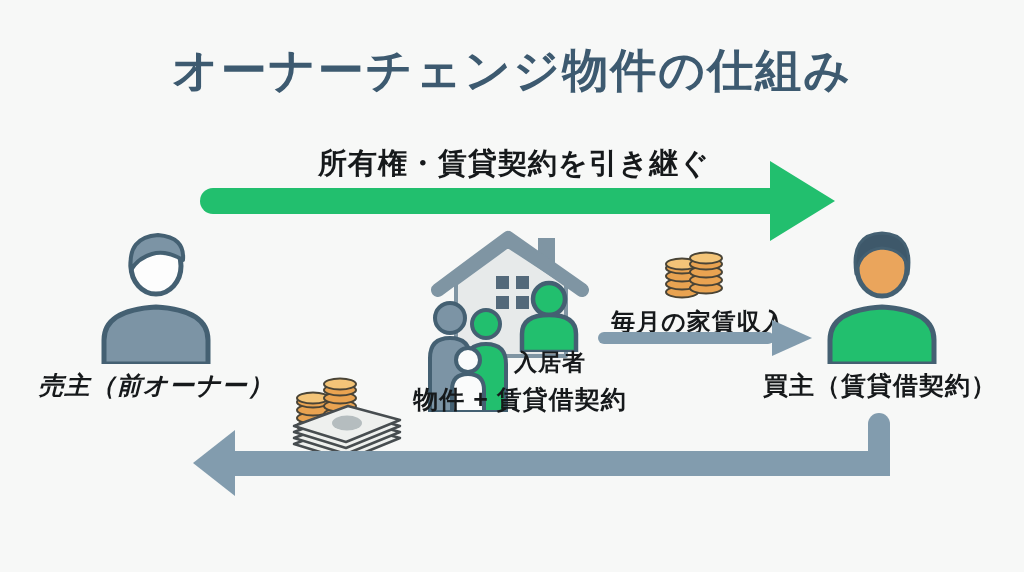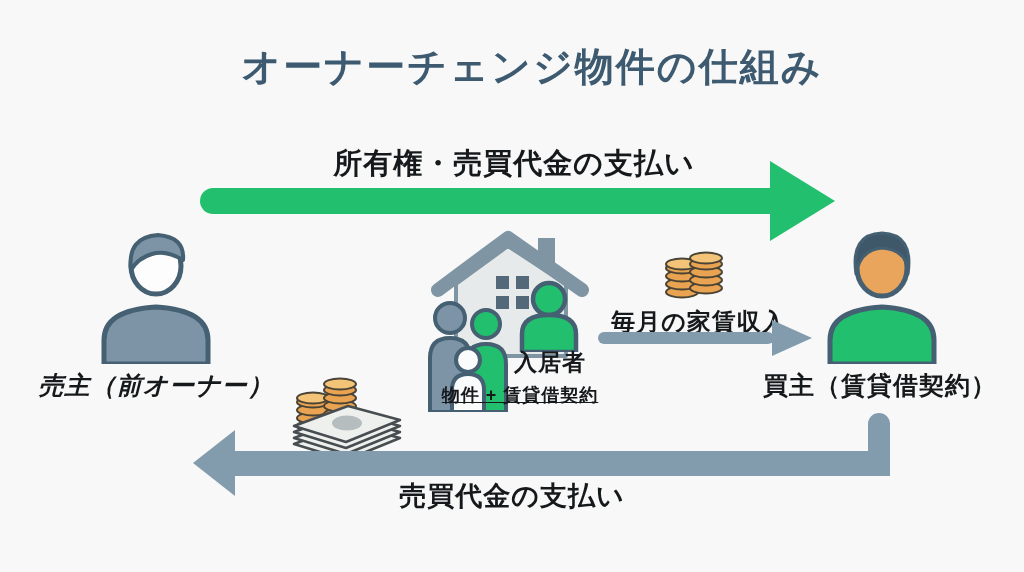--- a/index.html
+++ b/index.html
@@ -13,41 +13,41 @@
   .abs{position:absolute;}
   .label{
     position:absolute;
     transform:translateX(-50%);
     white-space:nowrap;
     color:var(--text,#16191b);
     font-weight:800;
     letter-spacing:1px;
   }
   .title{
-    left:532px;top:40px;
-    font-size:39px;
+    left:512px;top:40px;
+    font-size:46px;
     color:var(--title,#3d5a70);
     letter-spacing:2px;
   }
   .transfer-label{left:514px;top:144px;font-size:29px;}
   .seller-label{left:156px;top:369px;font-size:25px;font-style:italic;}
   .buyer-label{left:880px;top:369px;font-size:25px;}
   .tenants-label{left:550px;top:347px;font-size:23px;}
-  .property-label{left:520px;top:383px;font-size:18px;text-decoration:underline;}
+  .property-label{left:520px;top:383px;font-size:25px;}
   .rent-label{left:699px;top:306px;font-size:24px;}
   .payment-label{left:512px;top:478px;font-size:27px;}
 </style>
 </head>
 <body>
 
 <div class="stage">
 
   <div class="label title">オーナーチェンジ物件の仕組み</div>
 
-  <div class="label transfer-label">所有権・売買代金の支払い</div>
+  <div class="label transfer-label">所有権・賃貸契約を引き継ぐ</div>
   <svg class="abs" style="left:195px;top:158px" width="650" height="92" viewBox="0 0 650 92">
     <rect x="5" y="30" width="585" height="26" rx="13" style="fill:var(--green)"></rect>
     <polygon points="575,3 640,43 575,83" style="fill:var(--green)"></polygon>
   </svg>
 
   <svg class="abs" style="left:94px;top:224px" width="124" height="140" viewBox="0 0 124 140">
     <path d="M10,140 V116 Q10,86 62,83 Q114,86 114,116 V140 Z" style="fill:var(--person-gray);stroke:var(--outline)" stroke-width="5" stroke-linejoin="round"></path>
     <ellipse cx="62" cy="42" rx="25" ry="28" style="fill:var(--face);stroke:var(--outline)" stroke-width="5"></ellipse>
     <path d="M37,46 Q33,13 64,11 Q91,13 89,36 Q72,26 58,30 Q44,34 37,46 Z" style="fill:var(--person-gray);stroke:var(--outline)" stroke-width="4" stroke-linejoin="round"></path>
   </svg>
@@ -130,15 +130,14 @@
       <path d="M8,64 L62,44 L114,58 L60,80 Z"></path>
       <path d="M8,58 L62,38 L114,52 L60,74 Z"></path>
     </g>
     <ellipse cx="61" cy="55" rx="15" ry="7.5" style="fill:#aab4b6" opacity="0.85"></ellipse>
   </svg>
   <svg class="abs" style="left:190px;top:408px" width="715" height="105" viewBox="0 0 715 105">
     <rect x="678" y="5" width="22" height="58" rx="11" style="fill:var(--arrow-gray)"></rect>
     <rect x="40" y="43" width="660" height="25" style="fill:var(--arrow-gray)"></rect>
     <polygon points="3,55 45,22 45,88" style="fill:var(--arrow-gray)"></polygon>
   </svg>
-  <div class="label payment-label">売買代金の支払い</div>
 
 </div>
 
 </body></html>

